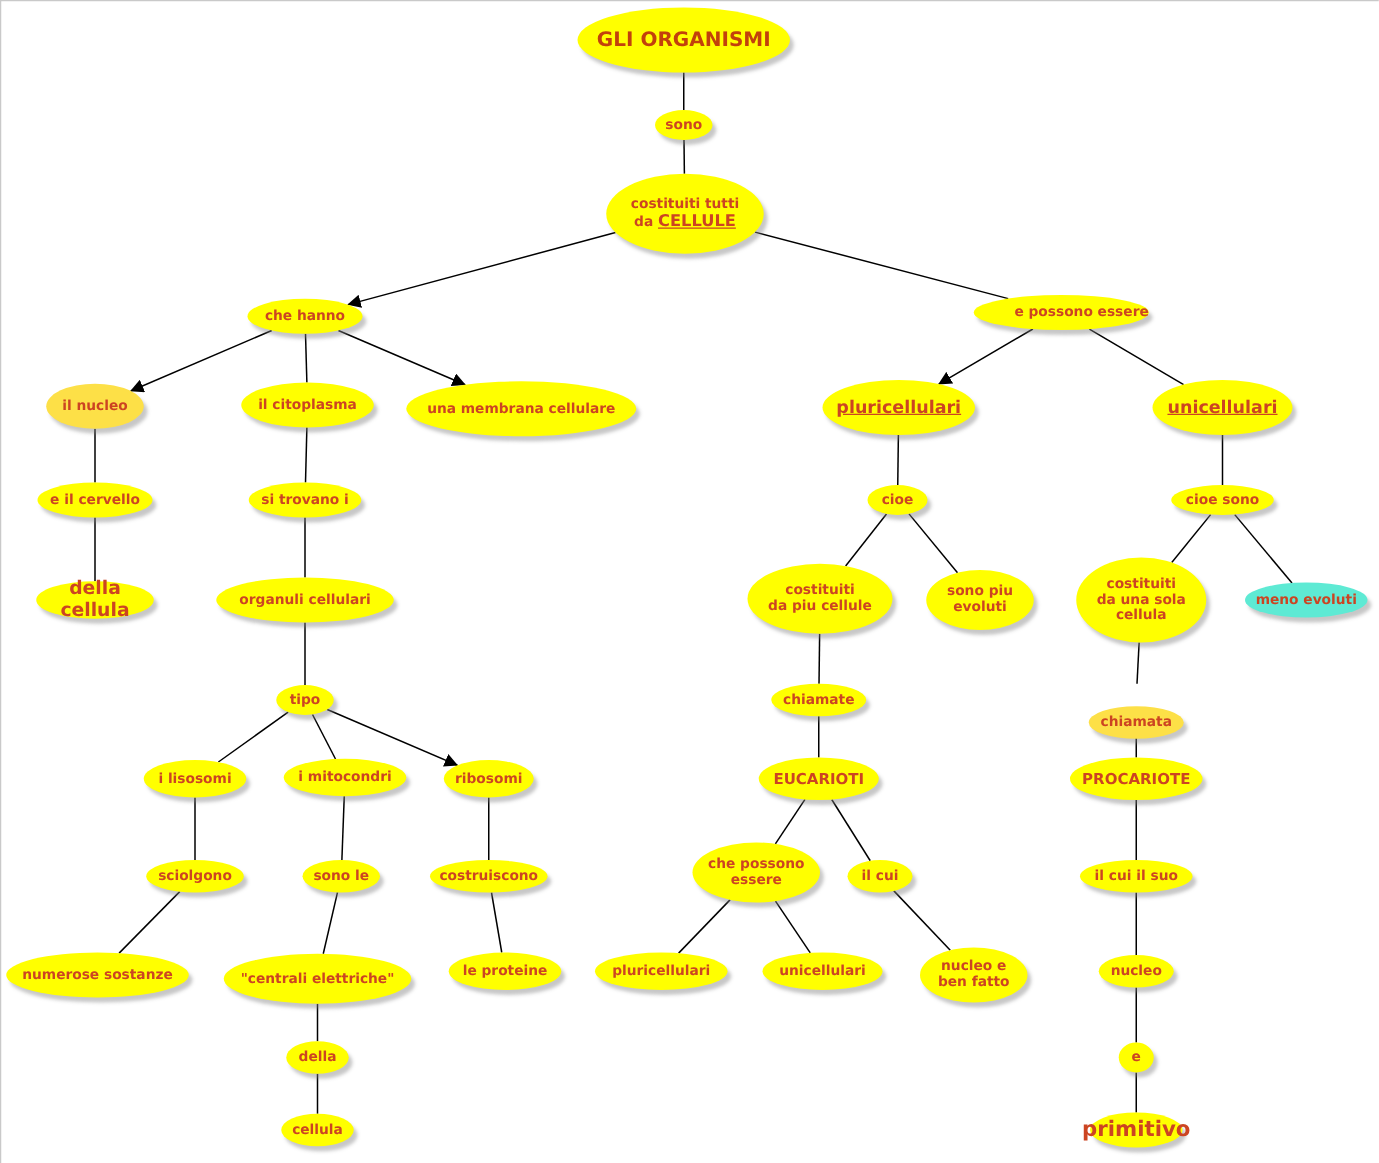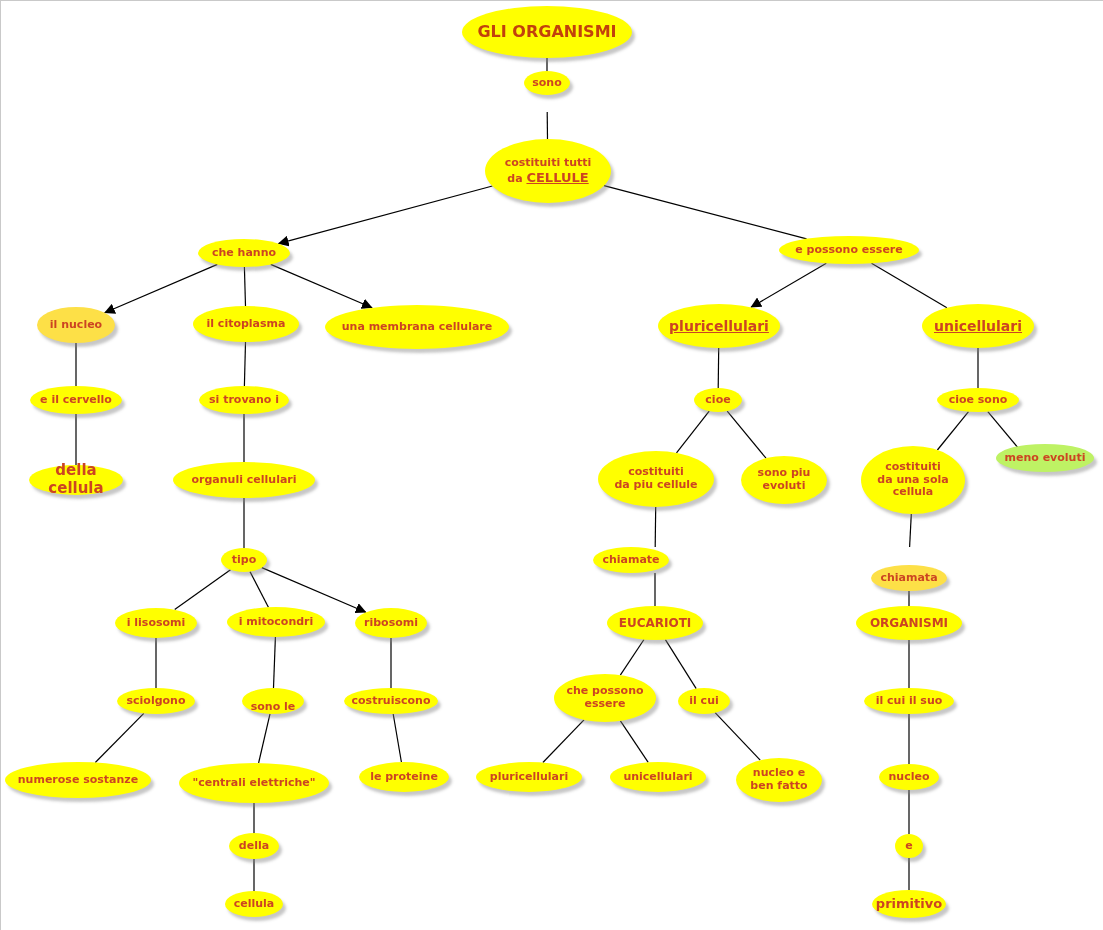--- a/index.html
+++ b/index.html
@@ -76,64 +76,64 @@
       <line x1="986.8" y1="410.7" x2="1032.6" y2="465.4" stroke="#000000" stroke-width="1.2"></line>
       <line x1="910.3" y1="513.0" x2="908.6" y2="546.0" stroke="#000000" stroke-width="1.2"></line>
       <line x1="908.0" y1="572.0" x2="908.0" y2="605.0" stroke="#000000" stroke-width="1.2"></line>
       <line x1="908.0" y1="639.0" x2="908.0" y2="687.0" stroke="#000000" stroke-width="1.2"></line>
       <line x1="908.0" y1="713.0" x2="908.0" y2="763.0" stroke="#000000" stroke-width="1.2"></line>
       <line x1="908.0" y1="789.0" x2="908.0" y2="833.0" stroke="#000000" stroke-width="1.2"></line>
       <line x1="908.0" y1="857.0" x2="908.0" y2="889.0" stroke="#000000" stroke-width="1.2"></line>
     </svg>
   <div id="nodes">
       <div class="node" style="left: 461px; top: 5px; width: 170px; height: 52px; background: rgb(255, 255, 0); color: #c2410c; font-size: 16px;"><span>GLI ORGANISMI</span></div>
-      <div class="node" style="left: 523px; top: 70px; width: 46px; height: 24px; background: rgb(255, 255, 0); color: rgb(204, 68, 34); font-size: 11px;"><span>sono</span></div>
+      <div class="node" style="left: 523px; top: 87px; width: 46px; height: 24px; background: rgb(255, 255, 0); color: rgb(204, 68, 34); font-size: 11px;"><span>sono</span></div>
       <div class="node" style="left: 484px; top: 138px; width: 126px; height: 64px; background: rgb(255, 255, 0); color: rgb(204, 68, 34); font-size: 11px;"><div><div><span>costituiti tutti</span></div><div><span>da </span><span class="u" style="font-size: 13px;">CELLULE</span></div></div></div>
       <div class="node" style="left: 197px; top: 238px; width: 92px; height: 28px; background: rgb(255, 255, 0); color: rgb(204, 68, 34); font-size: 11px;"><span>che hanno</span></div>
-      <div class="node" style="left: 778px; top: 235px; width: 140px; height: 28px; background: rgb(255, 255, 0); color: rgb(204, 68, 34); font-size: 11px;"><span>e possono essere</span></div>
+      <div class="node" style="left: 778px; top: 235px; width: 140px; height: 28px; background: rgb(255, 255, 0); color: rgb(204, 68, 34); font-size: 11px; justify-content: flex-end;"><span>e possono essere</span></div>
       <div class="node" style="left: 36px; top: 306px; width: 78px; height: 36px; background: #fde047; color: rgb(204, 68, 34); font-size: 11px;"><span>il nucleo</span></div>
       <div class="node" style="left: 192px; top: 305px; width: 106px; height: 36px; background: rgb(255, 255, 0); color: rgb(204, 68, 34); font-size: 11px;"><span>il citoplasma</span></div>
       <div class="node" style="left: 324px; top: 304px; width: 184px; height: 44px; background: rgb(255, 255, 0); color: rgb(204, 68, 34); font-size: 11px;"><span>una membrana cellulare</span></div>
       <div class="node" style="left: 657px; top: 303px; width: 122px; height: 44px; background: rgb(255, 255, 0); color: rgb(204, 68, 34); font-size: 14px;"><span class="u">pluricellulari</span></div>
       <div class="node" style="left: 921px; top: 303px; width: 112px; height: 44px; background: rgb(255, 255, 0); color: rgb(204, 68, 34); font-size: 14px;"><span class="u">unicellulari</span></div>
       <div class="node" style="left: 29px; top: 385px; width: 92px; height: 28px; background: rgb(255, 255, 0); color: rgb(204, 68, 34); font-size: 11px;"><span>e il cervello</span></div>
       <div class="node" style="left: 198px; top: 385px; width: 90px; height: 28px; background: rgb(255, 255, 0); color: rgb(204, 68, 34); font-size: 11px;"><span>si trovano i</span></div>
       <div class="node" style="left: 693px; top: 387px; width: 48px; height: 24px; background: rgb(255, 255, 0); color: rgb(204, 68, 34); font-size: 11px;"><span>cioe</span></div>
       <div class="node" style="left: 936px; top: 387px; width: 82px; height: 24px; background: rgb(255, 255, 0); color: rgb(204, 68, 34); font-size: 11px;"><span>cioe sono</span></div>
       <div class="node" style="left: 28px; top: 464px; width: 94px; height: 30px; background: rgb(255, 255, 0); color: rgb(204, 68, 34); font-size: 15px;"><span>della cellula</span></div>
       <div class="node" style="left: 172px; top: 461px; width: 142px; height: 36px; background: rgb(255, 255, 0); color: rgb(204, 68, 34); font-size: 11px;"><span>organuli cellulari</span></div>
       <div class="node" style="left: 597px; top: 450px; width: 116px; height: 56px; background: rgb(255, 255, 0); color: rgb(204, 68, 34); font-size: 11px;"><span>costituiti
 da piu cellule</span></div>
       <div class="node" style="left: 740px; top: 455px; width: 86px; height: 48px; background: rgb(255, 255, 0); color: rgb(204, 68, 34); font-size: 11px;"><span>sono piu
 evoluti</span></div>
       <div class="node" style="left: 860px; top: 445px; width: 104px; height: 68px; background: rgb(255, 255, 0); color: rgb(204, 68, 34); font-size: 11px;"><span>costituiti
 da una sola
 cellula</span></div>
-      <div class="node" style="left: 995px; top: 443px; width: 98px; height: 28px; background: #bef264; color: rgb(204, 68, 34); font-size: 11px;"><span>meno evoluti</span></div>
+      <div class="node" style="left: 995px; top: 465px; width: 98px; height: 28px; background: #5eead4; color: rgb(204, 68, 34); font-size: 11px;"><span>meno evoluti</span></div>
       <div class="node" style="left: 220px; top: 547px; width: 46px; height: 24px; background: rgb(255, 255, 0); color: rgb(204, 68, 34); font-size: 11px;"><span>tipo</span></div>
-      <div class="node" style="left: 592px; top: 546px; width: 76px; height: 26px; background: rgb(255, 255, 0); color: rgb(204, 68, 34); font-size: 11px; justify-content: center;"><span>chiamate</span></div>
+      <div class="node" style="left: 616px; top: 546px; width: 76px; height: 26px; background: rgb(255, 255, 0); color: rgb(204, 68, 34); font-size: 11px; justify-content: center;"><span>chiamate</span></div>
       <div class="node" style="left: 870px; top: 564px; width: 76px; height: 26px; background: #fde047; color: rgb(204, 68, 34); font-size: 11px;"><span>chiamata</span></div>
       <div class="node" style="left: 114px; top: 607px; width: 82px; height: 30px; background: rgb(255, 255, 0); color: rgb(204, 68, 34); font-size: 11px;"><span>i lisosomi</span></div>
       <div class="node" style="left: 226px; top: 606px; width: 98px; height: 30px; background: rgb(255, 255, 0); color: rgb(204, 68, 34); font-size: 11px;"><span>i mitocondri</span></div>
       <div class="node" style="left: 354px; top: 607px; width: 72px; height: 30px; background: rgb(255, 255, 0); color: rgb(204, 68, 34); font-size: 11px; align-items: center;"><span>ribosomi</span></div>
       <div class="node" style="left: 606px; top: 605px; width: 96px; height: 34px; background: rgb(255, 255, 0); color: rgb(204, 68, 34); font-size: 12px;"><span>EUCARIOTI</span></div>
-      <div class="node" style="left: 855px; top: 605px; width: 106px; height: 34px; background: rgb(255, 255, 0); color: rgb(204, 68, 34); font-size: 12px;"><span>ORGANISMI</span></div>
+      <div class="node" style="left: 855px; top: 605px; width: 106px; height: 34px; background: rgb(255, 255, 0); color: rgb(204, 68, 34); font-size: 12px;"><span>PROCARIOTE</span></div>
       <div class="node" style="left: 116px; top: 687px; width: 78px; height: 26px; background: rgb(255, 255, 0); color: rgb(204, 68, 34); font-size: 11px;"><span>sciolgono</span></div>
-      <div class="node" style="left: 241px; top: 687px; width: 62px; height: 26px; background: rgb(255, 255, 0); color: rgb(204, 68, 34); font-size: 11px; align-items: flex-end;"><span>sono le</span></div>
+      <div class="node" style="left: 241px; top: 687px; width: 62px; height: 26px; background: rgb(255, 255, 0); color: rgb(204, 68, 34); font-size: 11px;"><span>sono le</span></div>
       <div class="node" style="left: 343px; top: 687px; width: 94px; height: 26px; background: rgb(255, 255, 0); color: rgb(204, 68, 34); font-size: 11px;"><span>costruiscono</span></div>
       <div class="node" style="left: 553px; top: 673px; width: 102px; height: 48px; background: rgb(255, 255, 0); color: rgb(204, 68, 34); font-size: 11px;"><span>che possono
 essere</span></div>
       <div class="node" style="left: 677px; top: 687px; width: 52px; height: 26px; background: rgb(255, 255, 0); color: rgb(204, 68, 34); font-size: 11px;"><span>il cui</span></div>
       <div class="node" style="left: 863px; top: 687px; width: 90px; height: 26px; background: rgb(255, 255, 0); color: rgb(204, 68, 34); font-size: 11px;"><span>il cui il suo</span></div>
       <div class="node" style="left: 4px; top: 761px; width: 146px; height: 36px; background: rgb(255, 255, 0); color: rgb(204, 68, 34); font-size: 11px;"><span>numerose sostanze</span></div>
       <div class="node" style="left: 178px; top: 762px; width: 150px; height: 40px; background: rgb(255, 255, 0); color: rgb(204, 68, 34); font-size: 11px;"><span>"centrali elettriche"</span></div>
       <div class="node" style="left: 358px; top: 761px; width: 90px; height: 30px; background: rgb(255, 255, 0); color: rgb(204, 68, 34); font-size: 11px;"><span>le proteine</span></div>
       <div class="node" style="left: 475px; top: 761px; width: 106px; height: 30px; background: rgb(255, 255, 0); color: rgb(204, 68, 34); font-size: 11px;"><span>pluricellulari</span></div>
       <div class="node" style="left: 609px; top: 761px; width: 96px; height: 30px; background: rgb(255, 255, 0); color: rgb(204, 68, 34); font-size: 11px;"><span>unicellulari</span></div>
       <div class="node" style="left: 735px; top: 757px; width: 86px; height: 44px; background: rgb(255, 255, 0); color: rgb(204, 68, 34); font-size: 11px;"><span>nucleo e
 ben fatto</span></div>
       <div class="node" style="left: 878px; top: 763px; width: 60px; height: 26px; background: rgb(255, 255, 0); color: rgb(204, 68, 34); font-size: 11px;"><span>nucleo</span></div>
       <div class="node" style="left: 228px; top: 832px; width: 50px; height: 26px; background: rgb(255, 255, 0); color: rgb(204, 68, 34); font-size: 11px;"><span>della</span></div>
       <div class="node" style="left: 894px; top: 833px; width: 28px; height: 24px; background: rgb(255, 255, 0); color: rgb(204, 68, 34); font-size: 11px;"><span>e</span></div>
       <div class="node" style="left: 224px; top: 890px; width: 58px; height: 26px; background: rgb(255, 255, 0); color: rgb(204, 68, 34); font-size: 11px;"><span>cellula</span></div>
-      <div class="node" style="left: 871px; top: 889px; width: 74px; height: 28px; background: rgb(255, 255, 0); color: rgb(204, 68, 34); font-size: 13px;"><span>primitivo</span></div>
+      <div class="node" style="left: 871px; top: 889px; width: 74px; height: 28px; background: rgb(255, 255, 0); color: rgb(204, 68, 34); font-size: 17px;"><span>primitivo</span></div>
     </div>
 </div>
 
 </body></html>

